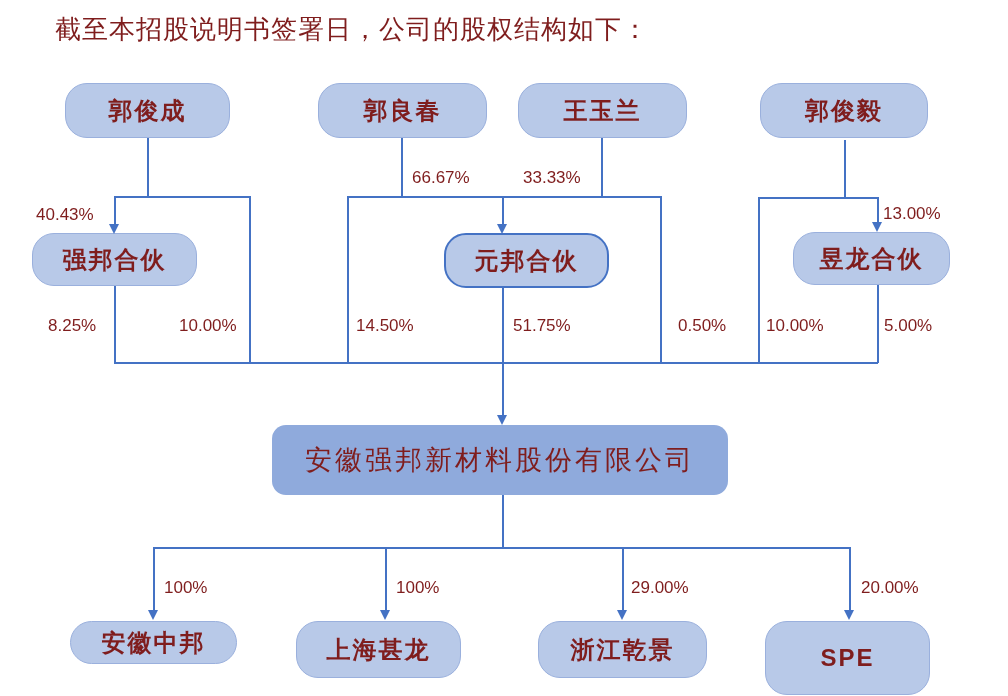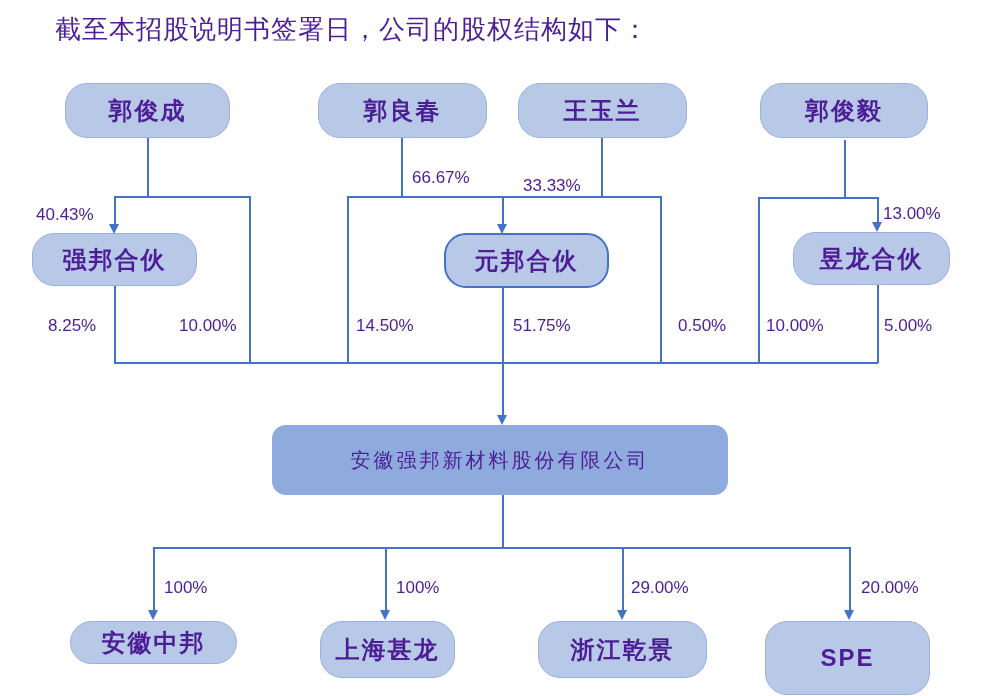--- a/index.html
+++ b/index.html
@@ -1,33 +1,33 @@
 <!DOCTYPE html>
 <html><head>
 <meta charset="utf-8">
 <style>
   html,body{margin:0;padding:0;background:#ffffff;}
   .canvas{
     position:relative;width:1008px;height:696px;background:#ffffff;overflow:hidden;
-    font-family:"Liberation Sans","DejaVu Sans",sans-serif;color:#4c1d95;
+    font-family:"Liberation Sans","DejaVu Sans",sans-serif;color:#7f1d1d;
   }
   .intro{
     position:absolute;left:55px;top:12px;font-family:"Liberation Serif","DejaVu Serif",serif;
     font-size:26px;letter-spacing:1px;white-space:nowrap;
   }
   .node{
     position:absolute;display:flex;align-items:center;justify-content:center;
     background:#b8c9e8;border:1.5px solid #9ab0dd;border-radius:22px;
     font-weight:bold;font-size:24px;letter-spacing:2px;box-sizing:border-box;
   }
   .node.highlight{border:2.5px solid #4472c4;margin-left:24px;}
   .node.company{
     background:#8faadc;border:none;border-radius:14px;
     font-family:"Liberation Serif","DejaVu Serif",serif;font-weight:normal;
-    font-size:20px;letter-spacing:3px;
+    font-size:27px;letter-spacing:3px;
   }
   .vline,.hline{position:absolute;background:#4472c4;}
   .vline{width:1.5px;}
   .hline{height:1.5px;}
   .arrow{
     position:absolute;width:0;height:0;
     border-left:5.5px solid transparent;border-right:5.5px solid transparent;
     border-top:10px solid #4472c4;
   }
   .pct{position:absolute;font-size:17px;white-space:nowrap;}
@@ -44,21 +44,21 @@
   <div class="node" style="left:518px;top:83px;width:169px;height:55px">王玉兰</div>
   <div class="node" style="left:760px;top:83px;width:168px;height:55px">郭俊毅</div>
 
   <div class="node" style="left:32px;top:233px;width:165px;height:53px">强邦合伙</div>
   <div class="node highlight" style="left:420px;top:233px;width:165px;height:55px">元邦合伙</div>
   <div class="node" style="left:793px;top:232px;width:157px;height:53px">昱龙合伙</div>
 
   <div class="node company" style="left:272px;top:425px;width:456px;height:70px">安徽强邦新材料股份有限公司</div>
 
   <div class="node" style="left:70px;top:621px;width:167px;height:43px">安徽中邦</div>
-  <div class="node" style="left:320px;top:621px;width:135px;height:57px">上海甚龙</div>
+  <div class="node" style="left:296px;top:621px;width:165px;height:57px">上海甚龙</div>
   <div class="node" style="left:538px;top:621px;width:169px;height:57px">浙江乾景</div>
   <div class="node" style="left:765px;top:621px;width:165px;height:74px">SPE</div>
 
   <div class="vline" style="left:147px;top:138px;height:59px"></div>
   <div class="hline" style="left:114px;top:196px;width:136px"></div>
   <div class="vline" style="left:114px;top:196px;height:30px"></div>
   <div class="arrow" style="left:109px;top:224px"></div>
   <div class="vline" style="left:249px;top:196px;height:167px"></div>
 
   <div class="vline" style="left:401px;top:138px;height:59px"></div>
@@ -89,21 +89,21 @@
   <div class="arrow" style="left:148px;top:610px"></div>
   <div class="vline" style="left:385px;top:547px;height:64px"></div>
   <div class="arrow" style="left:380px;top:610px"></div>
   <div class="vline" style="left:622px;top:547px;height:64px"></div>
   <div class="arrow" style="left:617px;top:610px"></div>
   <div class="vline" style="left:849px;top:547px;height:64px"></div>
   <div class="arrow" style="left:844px;top:610px"></div>
 
   <div class="pct" style="left:36px;top:205px">40.43%</div>
   <div class="pct" style="left:412px;top:168px">66.67%</div>
-  <div class="pct" style="left:523px;top:176px">33.33%</div>
+  <div class="pct" style="left:523px;top:168px">33.33%</div>
   <div class="pct" style="left:883px;top:204px">13.00%</div>
 
   <div class="pct" style="left:48px;top:316px">8.25%</div>
   <div class="pct" style="left:179px;top:316px">10.00%</div>
   <div class="pct" style="left:356px;top:316px">14.50%</div>
   <div class="pct" style="left:513px;top:316px">51.75%</div>
   <div class="pct" style="left:678px;top:316px">0.50%</div>
   <div class="pct" style="left:766px;top:316px">10.00%</div>
   <div class="pct" style="left:884px;top:316px">5.00%</div>
 

